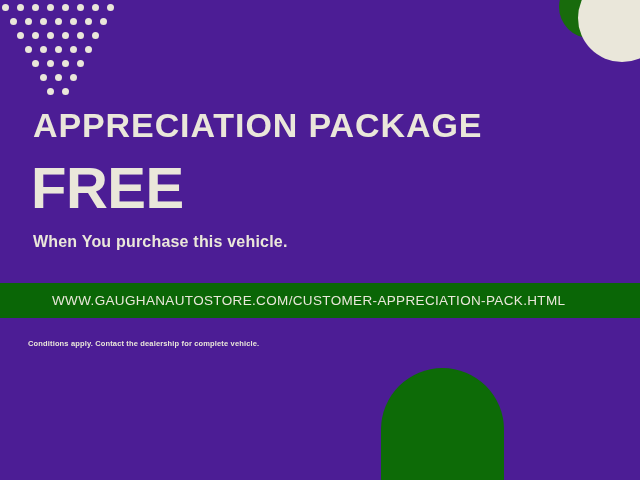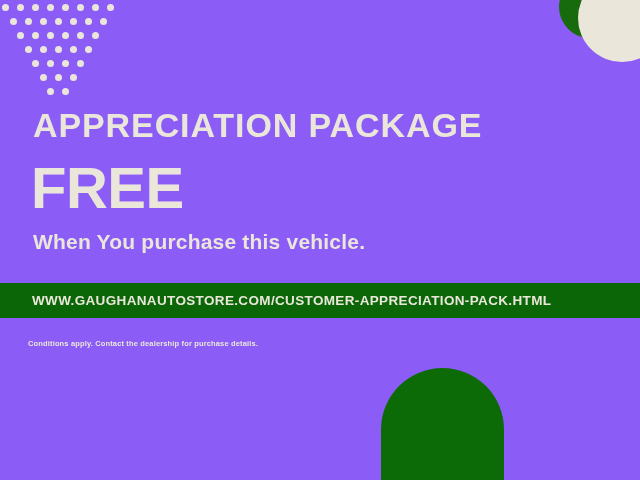--- a/index.html
+++ b/index.html
@@ -5,21 +5,21 @@
   html, body {
     margin: 0;
     padding: 0;
     background: #ffffff;
   }
   #poster {
     position: relative;
     width: 640px;
     height: 480px;
     overflow: hidden;
-    background: #8b5cf6;
+    background: #4c1d95;
     font-family: "Liberation Sans", sans-serif;
     -webkit-font-smoothing: antialiased;
   }
 
   
   .dot-field {
     position: absolute;
     top: 0;
     left: 0;
     width: 130px;
@@ -94,44 +94,44 @@
     letter-spacing: -0.5px;
     color: #eae7da;
     white-space: nowrap;
   }
 
   .subline {
     position: absolute;
     left: 33px;
     top: 232px;
     margin: 0;
-    font-size: 21px;
+    font-size: 16px;
     line-height: 20px;
     font-weight: 700;
     letter-spacing: 0.2px;
     color: #eae7da;
     white-space: nowrap;
   }
 
   .url-band {
     position: absolute;
     left: 0;
     top: 283px;
     width: 640px;
     height: 35px;
     background: #0a6606;
     display: flex;
     align-items: center;
   }
   .url-text {
     margin: 0;
-    padding-left: 32px;
+    padding-left: 52px;
     font-size: 13.5px;
     line-height: 16px;
-    font-weight: 700;
+    font-weight: 400;
     letter-spacing: 0.35px;
     color: #eae7da;
     white-space: nowrap;
   }
 
   .fineprint {
     position: absolute;
     left: 28px;
     top: 339px;
     margin: 0;
@@ -194,16 +194,16 @@
     <h1 class="headline">APPRECIATION PACKAGE</h1>
 
     <div class="free">FREE</div>
 
     <p class="subline">When You purchase this vehicle.</p>
 
     <div class="url-band">
       <p class="url-text">WWW.GAUGHANAUTOSTORE.COM/CUSTOMER-APPRECIATION-PACK.HTML</p>
     </div>
 
-    <p class="fineprint">Conditions apply. Contact the dealership for purchase details.</p>
+    <p class="fineprint">Conditions apply. Contact the dealership for complete vehicle.</p>
 
   </div>
 </div>
 
 </body></html>

